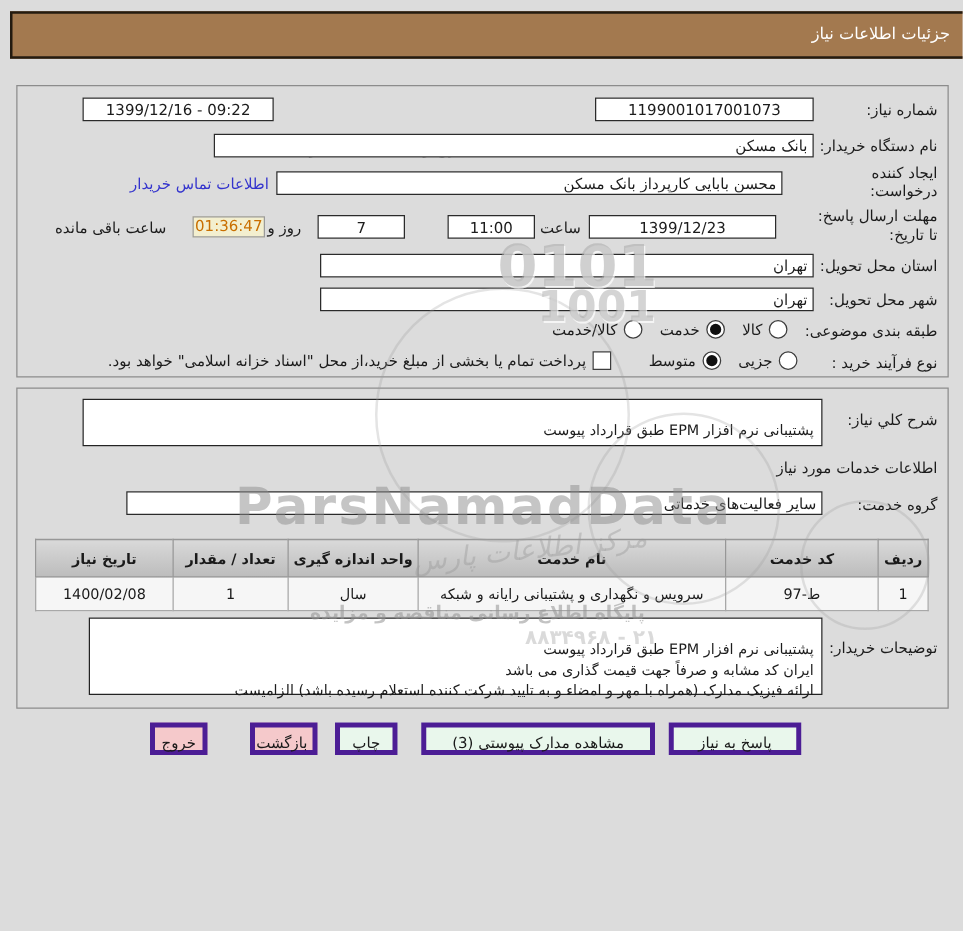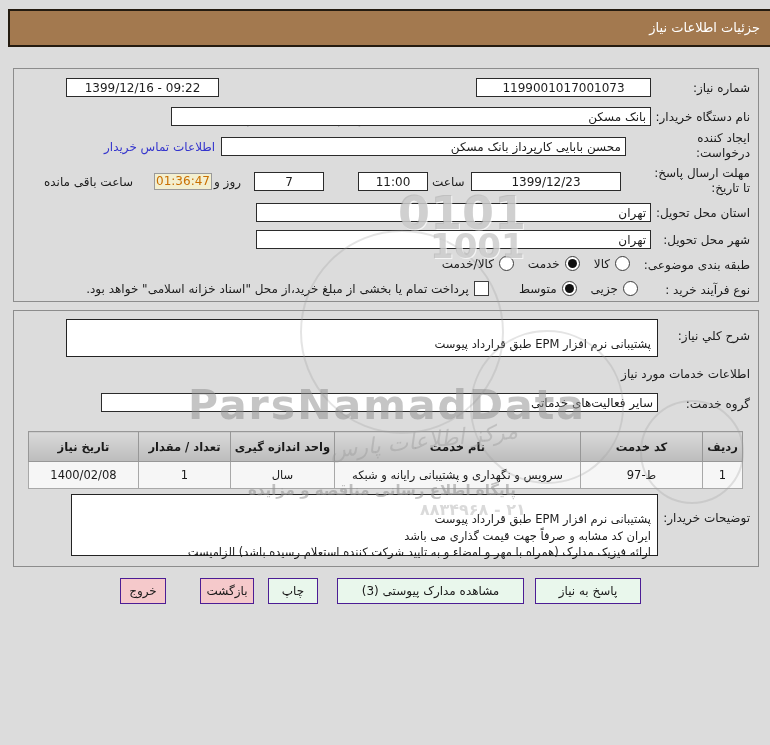--- a/index.html
+++ b/index.html
@@ -20,21 +20,21 @@
   .optrow{position:absolute;display:flex;align-items:center;direction:rtl;}
   .radio{width:13px;height:13px;border:1px solid #3d3d3d;border-radius:50%;background:#fff;display:inline-block;position:relative;flex:none;}
   .radio.on::after{content:"";position:absolute;left:2px;top:2px;right:2px;bottom:2px;background:#101010;border-radius:50%;}
   .checkbox{width:13px;height:13px;border:1px solid #3d3d3d;background:#fff;display:inline-block;flex:none;}
   .optlbl{margin:0 5px 0 14px;white-space:nowrap;}
   .whitebox{position:absolute;border:1px solid #232323;background:#fff;box-sizing:border-box;padding:16px 6px;z-index:10;}
   .whitebox .line{direction:rtl;text-align:right;line-height:1.45;font-size:11.5px;}
   table.svc{position:absolute;border-collapse:collapse;table-layout:fixed;z-index:10;}
   table.svc th{background:linear-gradient(#d9d9d9,#bcbcbc);border:1px solid #979797;font-weight:bold;font-size:11.5px;height:27px;text-align:center;color:#1a1a1a;}
   table.svc td{background:#f6f6f6;border:1px solid #a8a8a8;font-size:11.5px;height:24px;text-align:center;color:#1a1a1a;}
-  .btn{position:absolute;top:578px;height:26px;border:1px solid #4c1d95;font:12px "DejaVu Sans",sans-serif;color:#1a1a1a;line-height:24px;box-sizing:border-box;cursor:pointer;padding:0 4px;}
+  .btn{position:absolute;top:578px;height:26px;border:4px solid #4c1d95;font:12px "DejaVu Sans",sans-serif;color:#1a1a1a;line-height:24px;box-sizing:border-box;cursor:pointer;padding:0 4px;}
   .btn.green{background:#e9f7ec;}
   .btn.pink{background:#f5c9cb;}
   .wm{position:absolute;pointer-events:none;white-space:nowrap;}
   .wm-brand{left:188px;top:381px;font-size:41px;font-weight:bold;letter-spacing:2px;color:rgba(140,140,140,.5);z-index:40;direction:ltr;}
   .wm-d1{left:398px;top:186px;font-size:46px;font-weight:bold;color:rgba(170,170,170,.55);text-shadow:1px 1px 0 rgba(255,255,255,.7);z-index:40;direction:ltr;}
   .wm-d2{left:430px;top:226px;font-size:34px;font-weight:bold;color:rgba(170,170,170,.5);text-shadow:1px 1px 0 rgba(255,255,255,.7);z-index:40;direction:ltr;}
   .wm-tag{left:248px;top:481px;font-size:15px;font-weight:bold;color:rgba(145,145,145,.55);z-index:40;}
   .wm-phone{left:420px;top:500px;font-size:16px;font-weight:bold;color:rgba(150,150,150,.35);z-index:41;direction:ltr;}
   .wm-script{left:330px;top:428px;font-size:22px;font-style:italic;color:rgba(150,150,150,.4);transform:rotate(-6deg);z-index:40;}
   .wm-circle{border:2px solid rgba(158,158,158,.28);border-radius:50%;z-index:39;}

